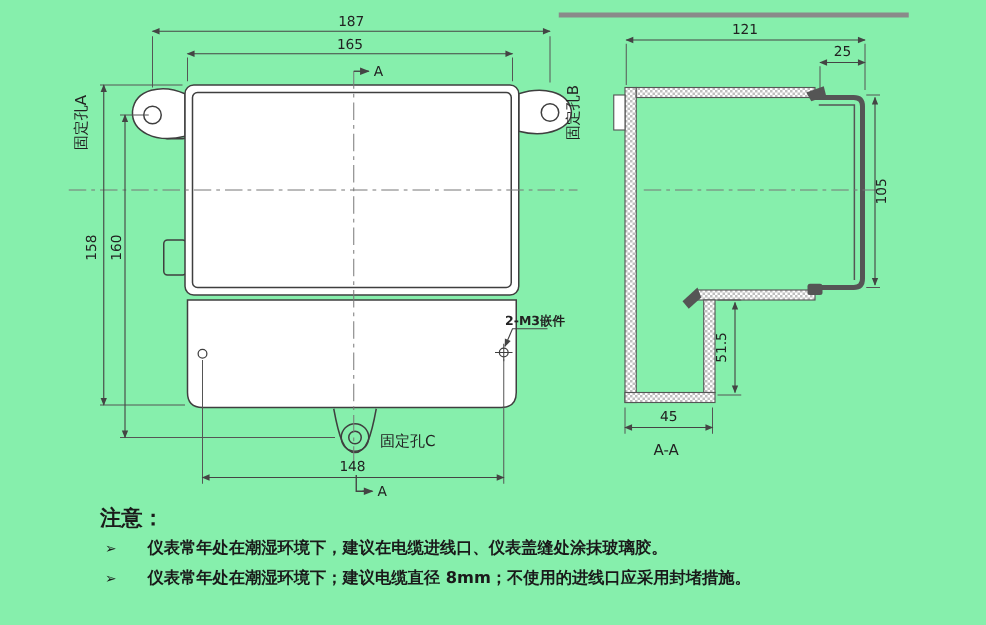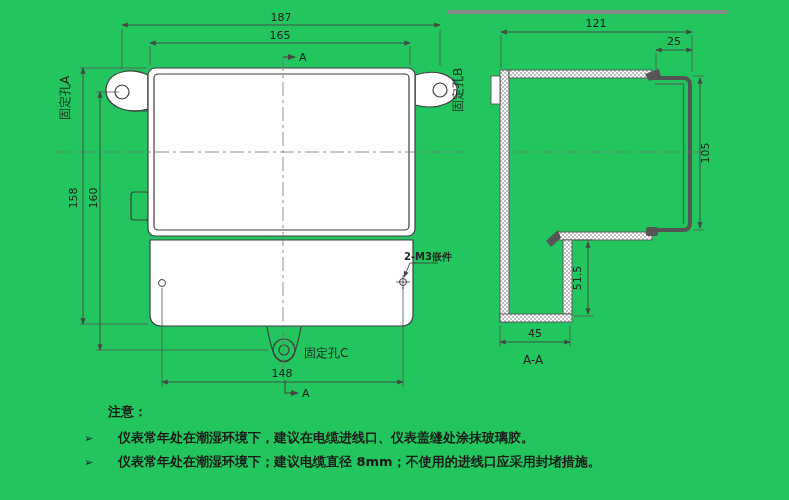--- a/index.html
+++ b/index.html
@@ -1,24 +1,24 @@
 <!DOCTYPE html>
 <html><head>
 <meta charset="utf-8">
 <style>
   html,body{margin:0;padding:0;background:#fff;}
-  #stage{position:relative;width:789px;height:500px;background:#22c55e;overflow:hidden;
+  #stage{position:relative;width:789px;height:500px;background:#86efac;overflow:hidden;
          font-family:"DejaVu Sans",sans-serif;}
   svg{position:absolute;left:0;top:0;}
   svg text{font-family:"DejaVu Sans",sans-serif;fill:#222;}
   .dimnum{font-size:11px;}
   .cjk{font-size:12px;}
   .seclet{font-size:11px;}
   .notes{position:absolute;left:0;top:0;width:789px;color:#1a1a1a;}
-  .note-title{position:absolute;left:80px;top:403px;font-size:13px;font-weight:600;margin-left:28px;}
+  .note-title{position:absolute;left:80px;top:403px;font-size:17px;font-weight:600;}
   .note-row{position:absolute;left:84px;white-space:nowrap;font-size:13px;font-weight:600;}
   .note-row .bullet{display:inline-block;width:34px;font-size:11px;}
   .greybar{position:absolute;left:447px;top:10px;width:280px;height:4px;background:#8a8a8a;}
 </style>
 </head>
 <body>
 
 <div id="stage">
 
   <div class="greybar"></div>

